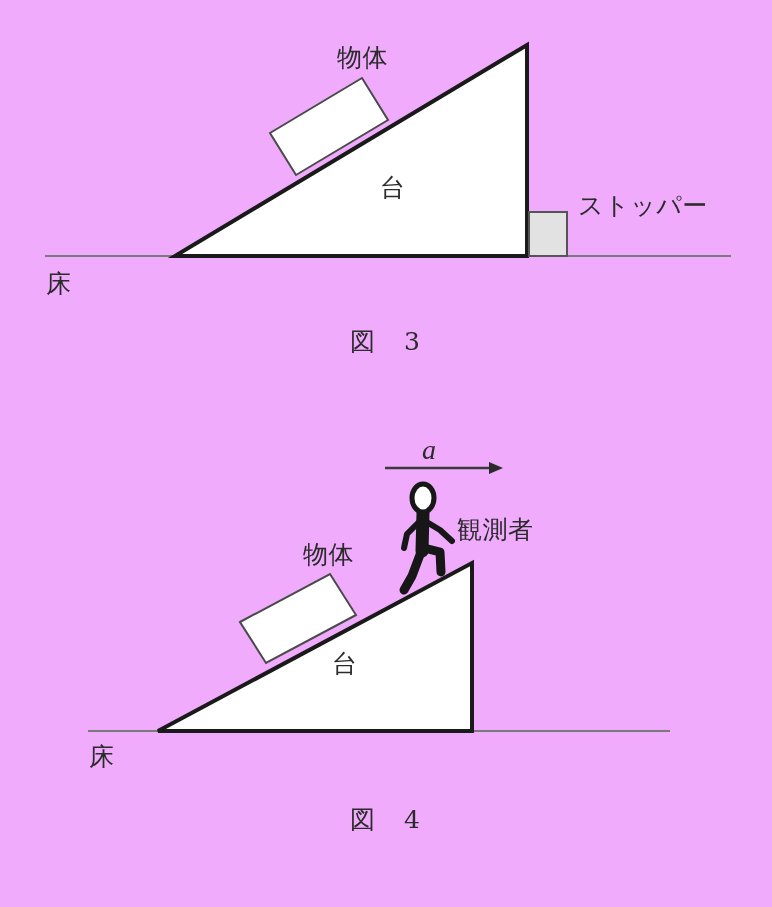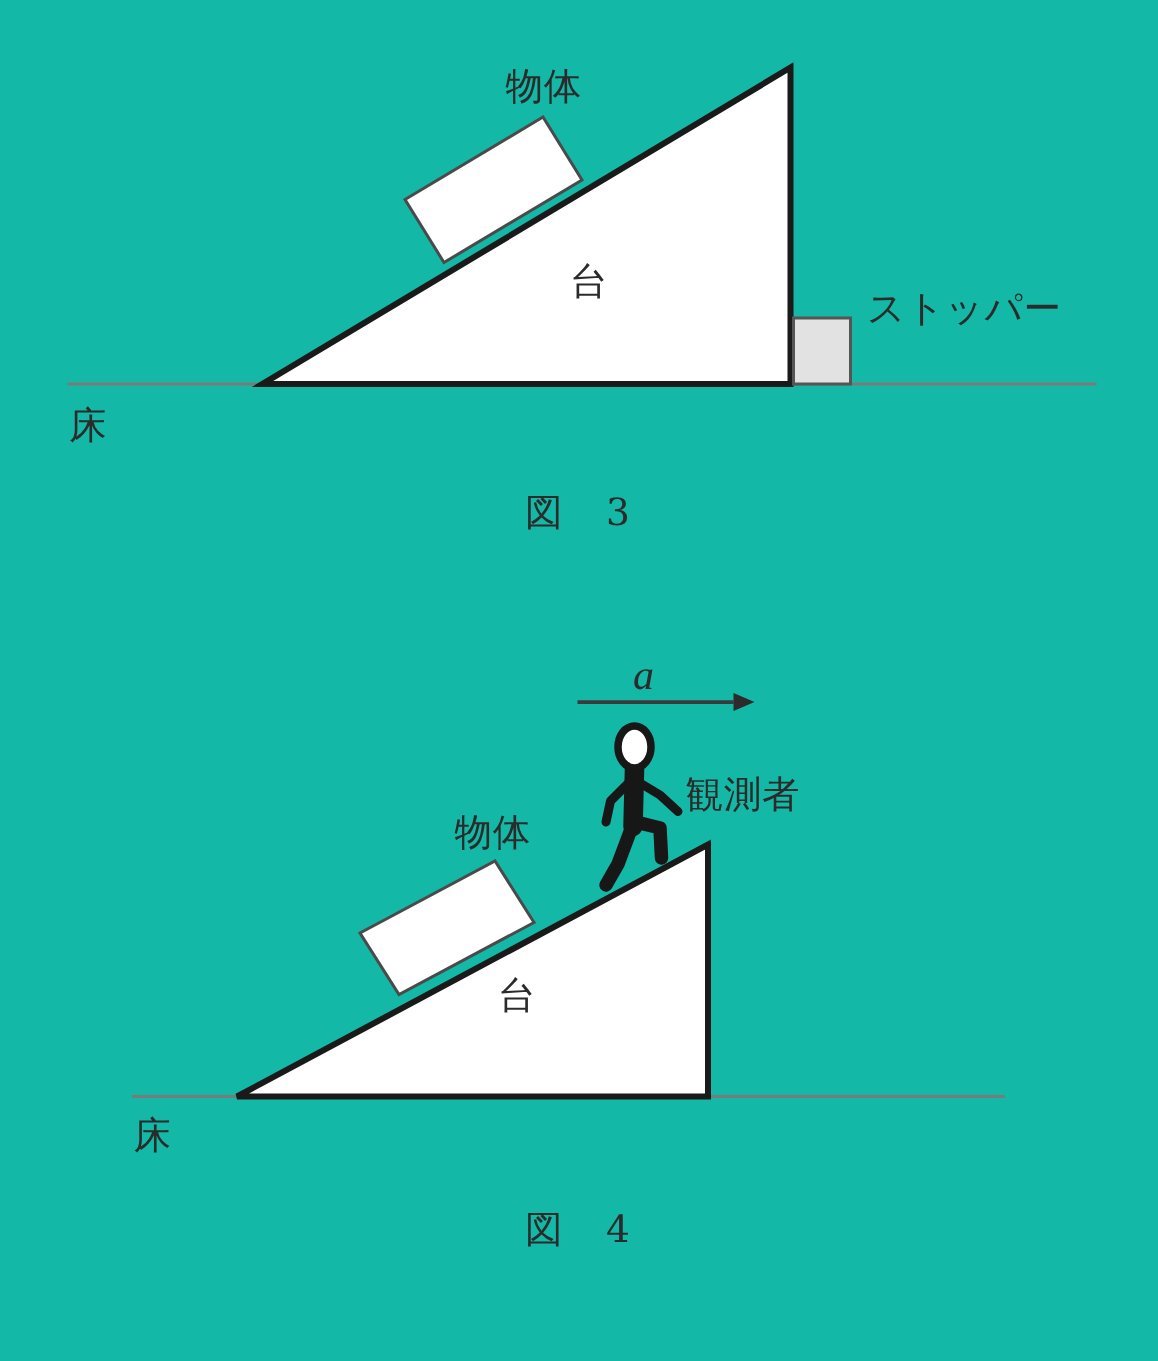--- a/index.html
+++ b/index.html
@@ -15,21 +15,21 @@
     font-family: "Liberation Serif", "DejaVu Serif", serif;
     color: #1a1a1a;
     overflow: hidden;
   }
   #page {
     position: absolute;
     left: 0;
     top: 0;
     width: 772px;
     height: 907px;
-    background: #14b8a6;
+    background: #f0abfc;
     text-decoration: underline;
   }
   svg.figure-canvas {
     position: absolute;
     left: 0;
     top: 0;
     width: 772px;
     height: 907px;
     display: block;
   }

